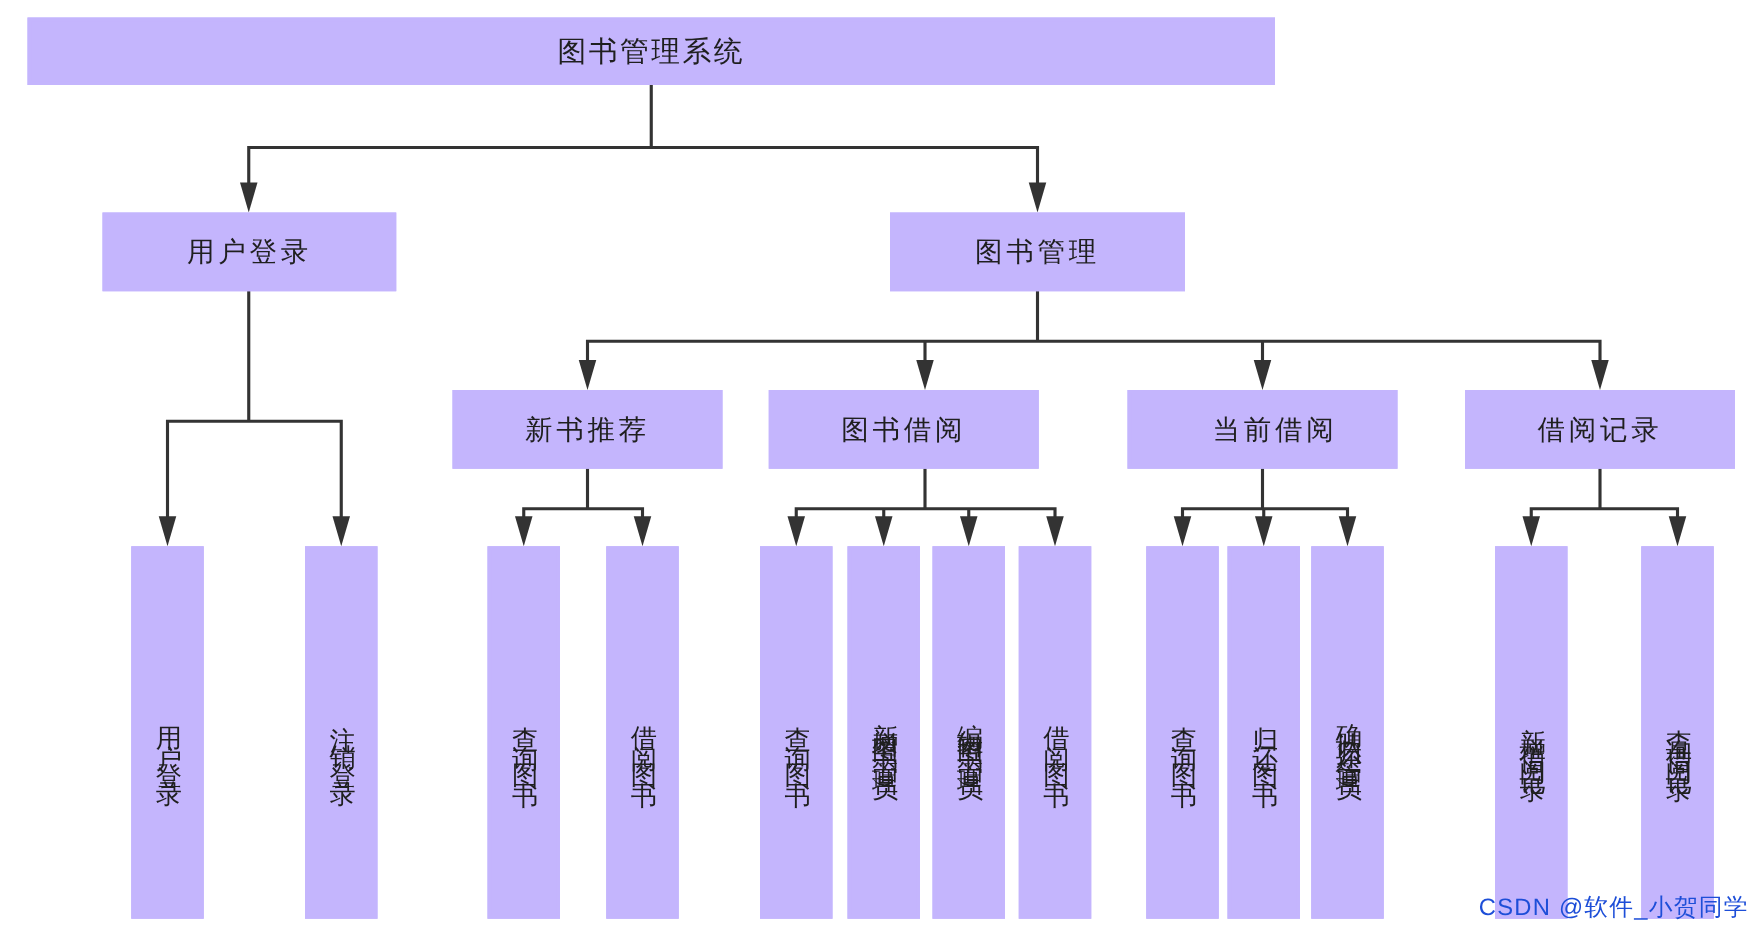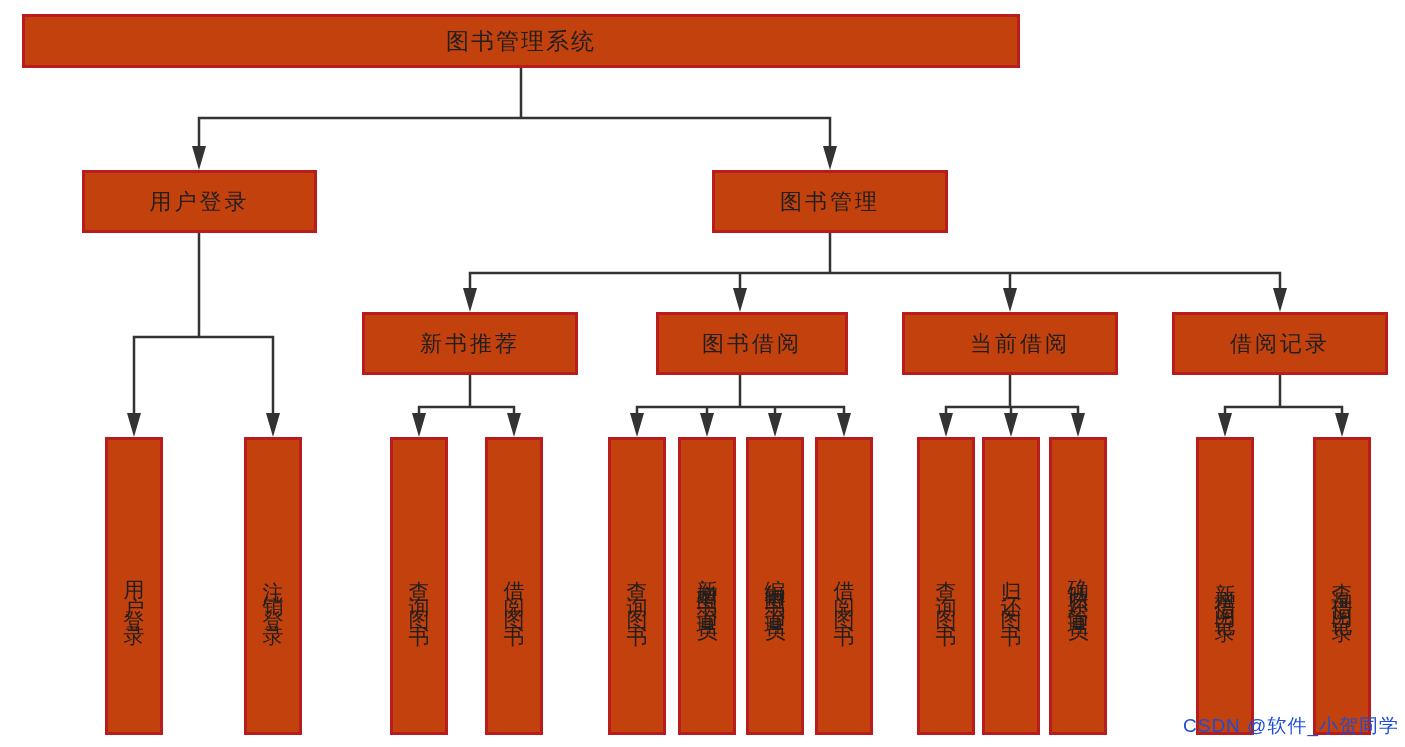--- a/index.html
+++ b/index.html
@@ -20,22 +20,22 @@
   #connectors {
     position: absolute;
     left: 0; top: 0;
     width: 1405px;
     height: 747px;
     z-index: 1;
   }
   .node {
     position: absolute;
     box-sizing: border-box;
-    background: #c2410c;
-    border: 3px solid #b91c1c;
+    background: #c4b5fd;
+    border: 3px solid #c4b5fd;
     color: #1f1f1f;
     display: flex;
     align-items: center;
     justify-content: center;
     z-index: 2;
   }
   .h-node { font-size: 22px; letter-spacing: 3px; }
   .root-node { font-size: 23px; letter-spacing: 2px; }
   .leaf {
     top: 437px;
@@ -106,21 +106,21 @@
       <polygon points="1335,413 1349,413 1342,437"></polygon>
     </g>
   </svg>
 
   <div class="node root-node" style="left:22px; top:14px; width:998px; height:54px;">图书管理系统</div>
 
   <div class="node h-node" style="left:82px; top:170px; width:235px; height:63px;">用户登录</div>
   <div class="node h-node" style="left:712px; top:170px; width:236px; height:63px;">图书管理</div>
 
   <div class="node h-node" style="left:362px; top:312px; width:216px; height:63px;text-align:center;">新书推荐</div>
-  <div class="node h-node" style="left:656px; top:312px; width:192px; height:63px;">图书借阅</div>
+  <div class="node h-node" style="left:615px; top:312px; width:216px; height:63px;">图书借阅</div>
   <div class="node h-node" style="left:902px; top:312px; width:216px; height:63px;padding-left:20px;">当前借阅</div>
   <div class="node h-node" style="left:1172px; top:312px; width:216px; height:63px;">借阅记录</div>
 
   <div class="node leaf v4" style="left:105px;">
     <span class="vtext">用户登录</span>
   </div>
   <div class="node leaf v4" style="left:244px;">
     <span class="vtext">注销登录</span>
   </div>
 

